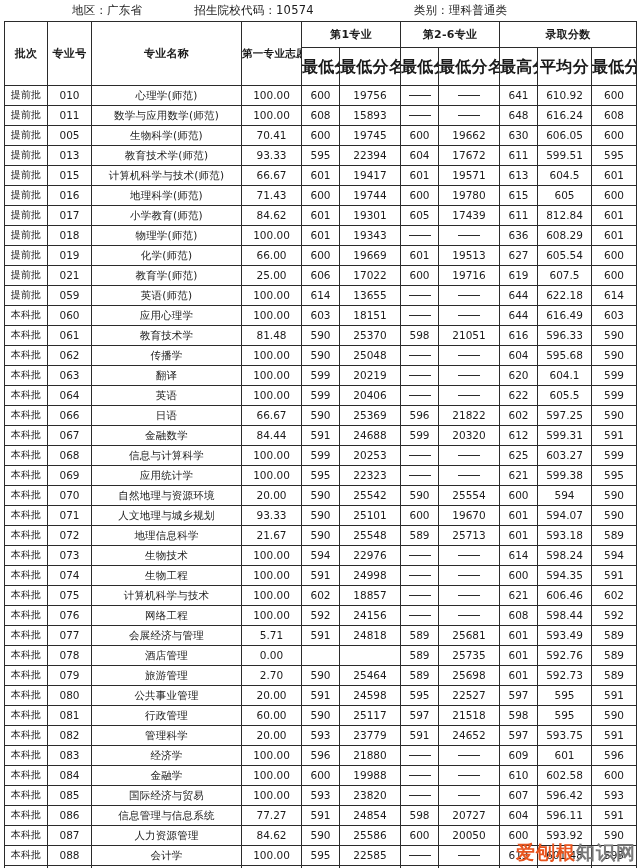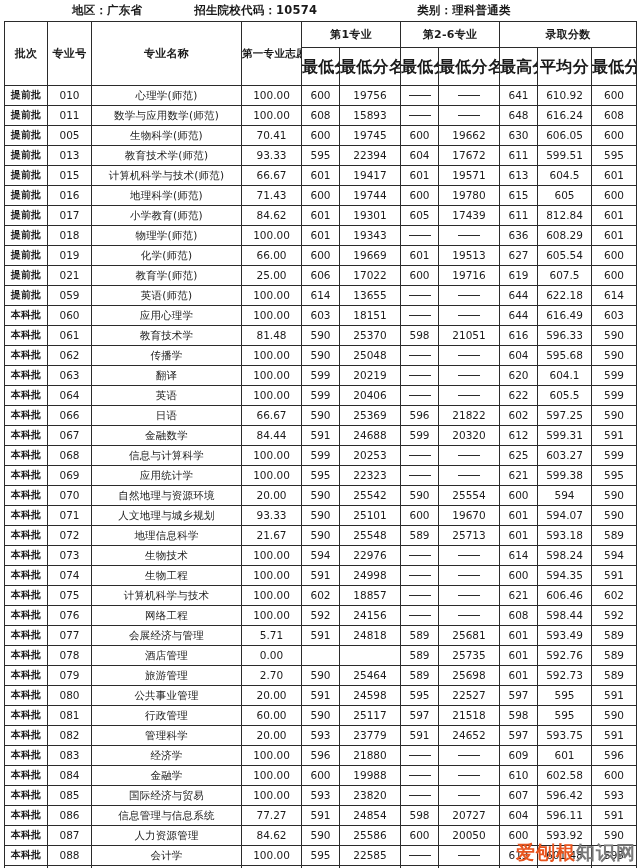--- a/index.html
+++ b/index.html
@@ -21,21 +21,21 @@
     position: relative;
     box-sizing: border-box;
   }
 
   
   .meta-bar {
     height: 21px;
     display: flex;
     align-items: center;
     font-size: 11.5px;
-    font-weight: bold;
+    font-weight: normal;
     letter-spacing: 0.2px;
     padding: 7px 4px;
     box-sizing: border-box;
     text-align: right;
   }
   .meta-item {
     white-space: nowrap;
   }
   .meta-region   { margin-left: 68px; }
   .meta-code     { margin-left: 52px; }
@@ -78,21 +78,20 @@
     padding: 0 1px;
   }
 
   tbody td {
     height: 19px;
     font-size: 10.5px;
   }
   tbody td.c-batch {
     font-size: 10px;
     letter-spacing: 0.2px;
-    font-weight: bold;
   }
   tbody td.c-name {
     font-size: 10.5px;
     letter-spacing: 0.2px;
   }
   tbody td.c-num {
     font-family: "DejaVu Sans", "Liberation Sans", sans-serif;
     font-size: 10.5px;
   }
   .dash {

